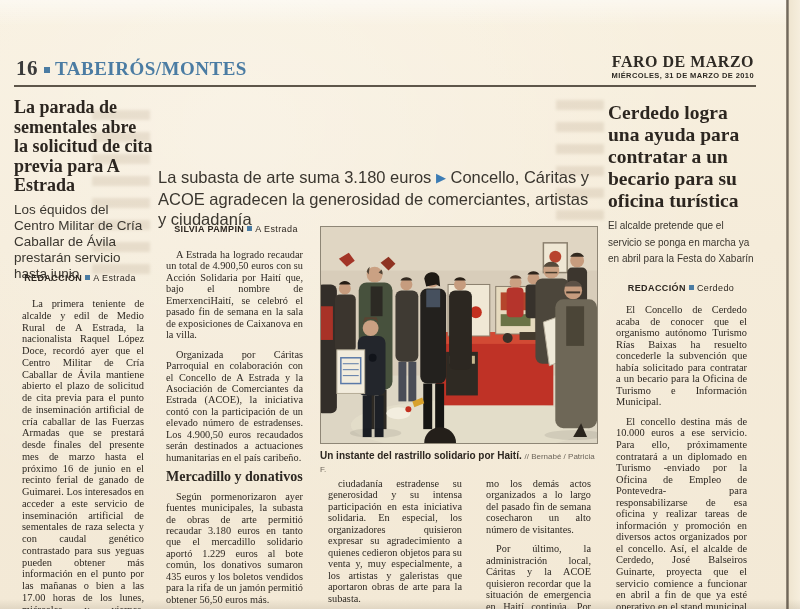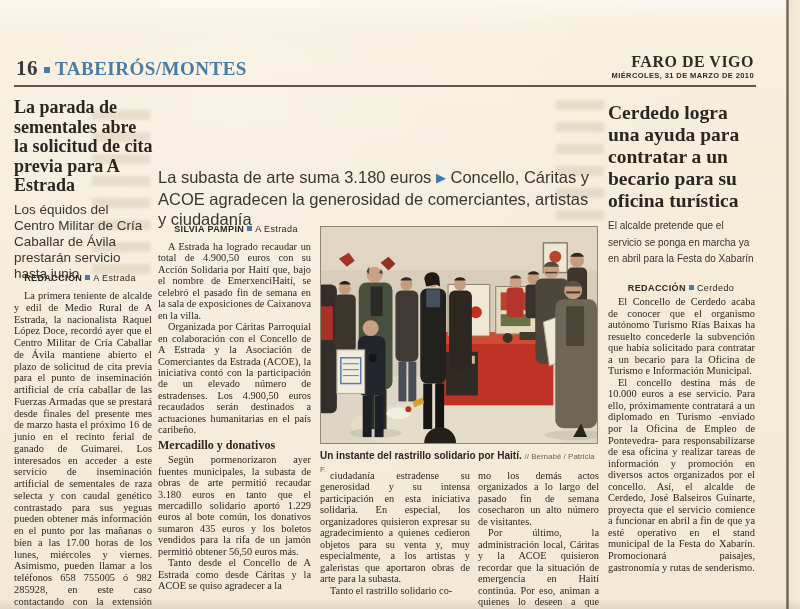--- a/index.html
+++ b/index.html
@@ -30,35 +30,35 @@
   .masthead .mh1{font-size:16px;font-weight:bold;color:#2f2b25;font-variant:small-caps;letter-spacing:.5px;}
   .masthead .mh2{font-size:7.5px;font-weight:bold;color:#2f2b25;letter-spacing:.4px;margin-top:2px;}
 
   
   .headline{font-weight:bold;color:#2c2620;}
   .deck{color:#3a362f;}
   .byline{font-size:9px;font-weight:bold;letter-spacing:.4px;color:#2c2620;text-align:center;}
   .byline .place{font-weight:normal;}
   .byline .sq{width:5px;height:5px;margin:0 3px 1px 3px;}
   .bodytxt{color:#2d2822;text-align:justify;hyphens:auto;-webkit-hyphens:auto;}
-  .bodytxt p{margin:0;text-indent:10px;}
+  .bodytxt p{margin:8px;text-indent:10px;}
 
   
   .l-head{position:absolute;left:14px;top:98px;width:140px;font-size:18px;line-height:19.5px;}
   .l-deck{position:absolute;left:14px;top:202px;width:138px;font-size:13.5px;line-height:16px;}
   .l-byline{position:absolute;left:10px;top:273px;width:140px;}
   .l-body{position:absolute;left:14px;top:290px;width:138px;font-size:10.4px;line-height:11.75px;}
 
   
   .m-head{position:absolute;left:158px;top:97px;width:460px;font-size:29.5px;line-height:31px;letter-spacing:-.3px;}
   .m-deck{position:absolute;left:158px;top:167px;width:442px;font-size:16.5px;line-height:20.5px;}
   .m-deck .arrow{color:#3c7cb4;font-size:13px;vertical-align:1px;}
   .m-byline{position:absolute;left:160px;top:224px;width:152px;}
   .m-col1{position:absolute;left:158px;top:241px;width:153px;font-size:10.3px;line-height:11.45px;}
-  .m-col1 .subhead{font-size:12px;font-weight:bold;text-indent:0;margin:4px 0 3px 0;font-family:"Liberation Serif","DejaVu Serif",serif;}
+  .m-col1 .subhead{font-size:14px;font-weight:bold;text-indent:0;margin:4px 0 3px 8px;font-family:"Liberation Serif","DejaVu Serif",serif;}
   .m-col2{position:absolute;left:320px;top:470px;width:150px;font-size:10.3px;line-height:11.45px;}
   .m-col3{position:absolute;left:478px;top:470px;width:121px;font-size:10.3px;line-height:11.45px;}
 
   .photo{position:absolute;left:320px;top:226px;width:278px;height:218px;border:1px solid #8e8676;box-sizing:border-box;background:#d6cbb8;}
   .photo svg{display:block;width:100%;height:100%;}
   .caption{position:absolute;left:320px;top:450px;width:280px;font-size:10px;line-height:12px;color:#2c2620;}
   .caption .cap-main{font-weight:bold;}
   .caption .cap-credit{font-weight:normal;font-size:8px;color:#6c655a;}
 
   
@@ -69,21 +69,21 @@
 </style>
 </head>
 <body>
 
 <div id="paper">
   <div class="top-shade"></div>
 
   <div class="hdr sans">
     <span class="pageno serif">16</span><span class="sq"></span><span class="section-name serif">TABEIRÓS/MONTES</span>
     <div class="masthead serif">
-      <div class="mh1">FARO DE VIGO</div>
+      <div class="mh1">FARO DE MARZO</div>
       <div class="mh2 sans">MIÉRCOLES, 31 DE MARZO DE 2010</div>
     </div>
   </div>
   <div class="hdr-rule"></div>
 
   <div class="ghost" style="left:92px;top:110px;width:58px;height:170px;"></div>
   <div class="ghost" style="left:556px;top:100px;width:48px;height:120px;"></div>
 
   <div class="l-head serif headline">La parada de sementales abre la solicitud de cita previa para A Estrada</div>
   <div class="l-deck sans deck">Los équidos del Centro Militar de Cría Caballar de Ávila prestarán servicio hasta junio</div>

